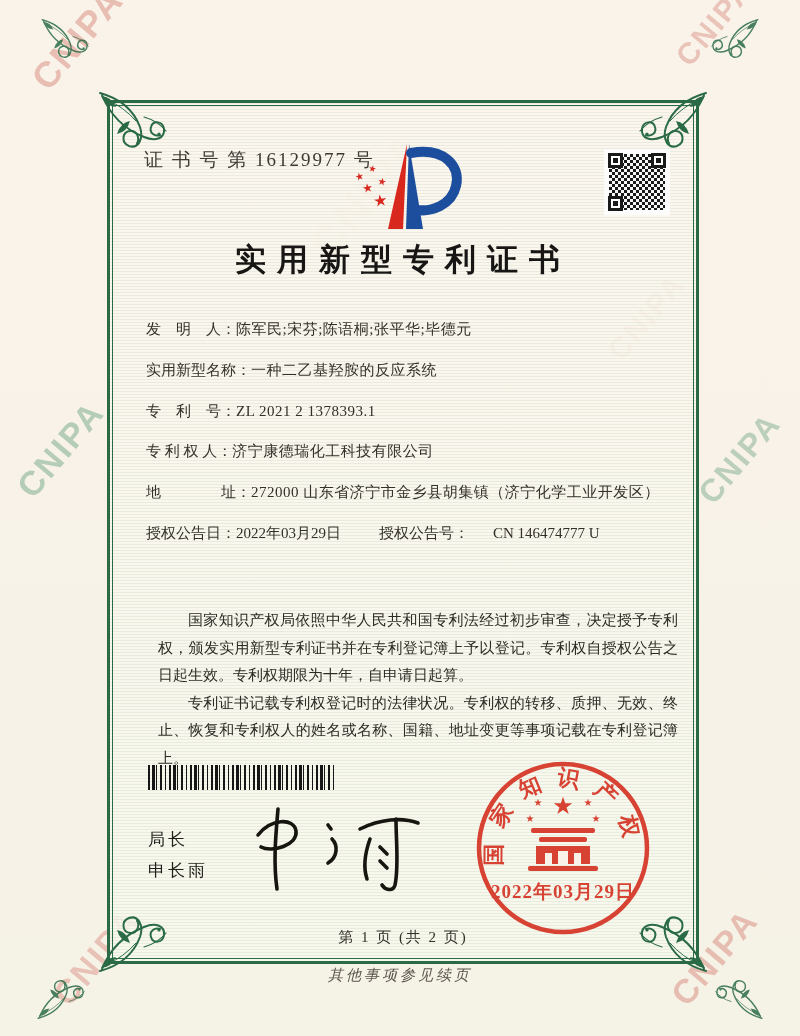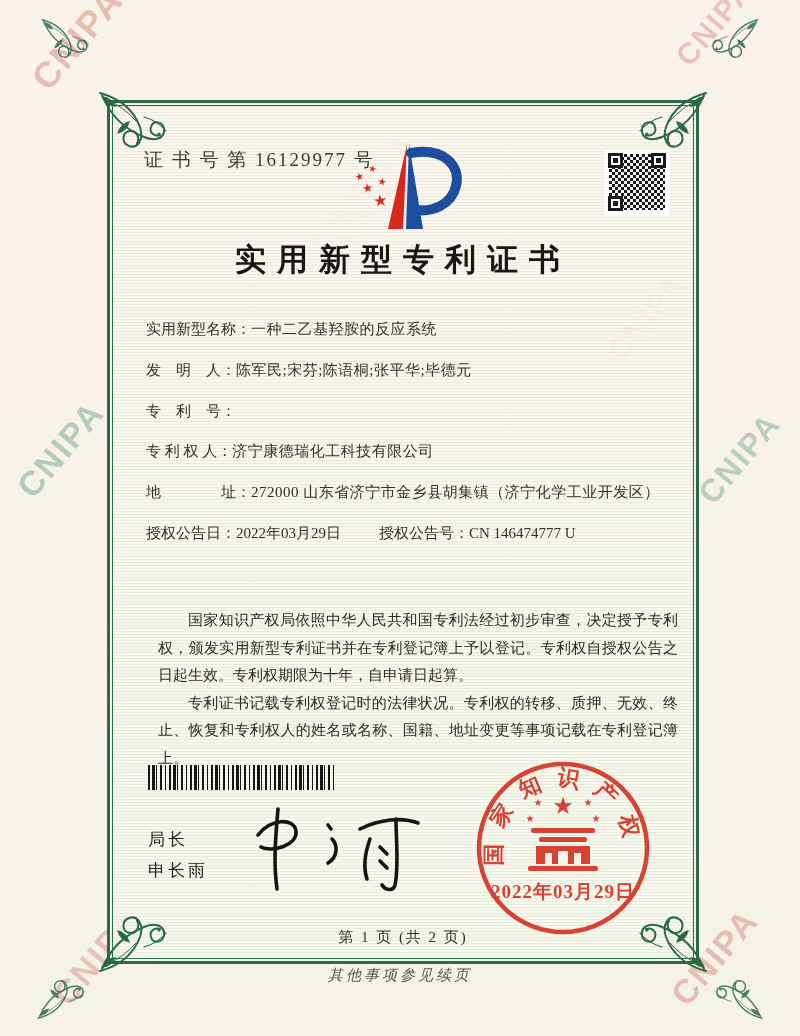--- a/index.html
+++ b/index.html
@@ -103,21 +103,21 @@
     text-align:center;
     font-size:31px;font-weight:bold;letter-spacing:11px;
     color:#181614;
   }
 
   .fields{position:absolute;left:36px;top:216px;width:522px;}
   .frow{display:flex;font-size:15px;line-height:1.45;margin-bottom:19px;color:#33302a;}
   .flabel{white-space:pre;flex:none;}
   .fvalue{flex:1;letter-spacing:.5px;}
   .grant{display:flex;gap:0;}
-  .gpair2{margin-left:38px;display:flex;}
+  .gpair2{margin-left:38px;display:flex;gap:24px;}
 
   .paras{
     position:absolute;left:48px;top:504px;width:520px;
     font-size:15px;line-height:1.84;color:#2c2a25;
     text-align:justify;
   }
   .paras p{margin:0;text-indent:2em;}
 
   .barcode{
     position:absolute;left:38px;top:662px;width:188px;height:25px;
@@ -225,29 +225,30 @@
       <div class="qr-grid"></div>
       <div class="finder f-tl"></div>
       <div class="finder f-tr"></div>
       <div class="finder f-bl"></div>
     </div>
 
     <div class="title">实用新型专利证书</div>
 
     <div class="fields">
       <div class="frow">
+        <span class="flabel">发　明　人：</span>
+        <span class="fvalue">陈军民;宋芬;陈语桐;张平华;毕德元</span>
+      </div>
+      <div class="frow">
         <span class="flabel">实用新型名称：</span>
         <span class="fvalue">一种二乙基羟胺的反应系统</span>
       </div>
       <div class="frow">
-        <span class="flabel">发　明　人：</span>
-        <span class="fvalue">陈军民;宋芬;陈语桐;张平华;毕德元</span>
-      </div>
-      <div class="frow">
         <span class="flabel">专　利　号：</span>
+        <span class="fvalue">ZL 2021 2 1378393.1</span>
       </div>
       <div class="frow">
         <span class="flabel">专 利 权 人：</span>
         <span class="fvalue">济宁康德瑞化工科技有限公司</span>
       </div>
       <div class="frow">
         <span class="flabel">地　　　　址：</span>
         <span class="fvalue">272000 山东省济宁市金乡县胡集镇（济宁化学工业开发区）</span>
       </div>
       <div class="frow grant">

